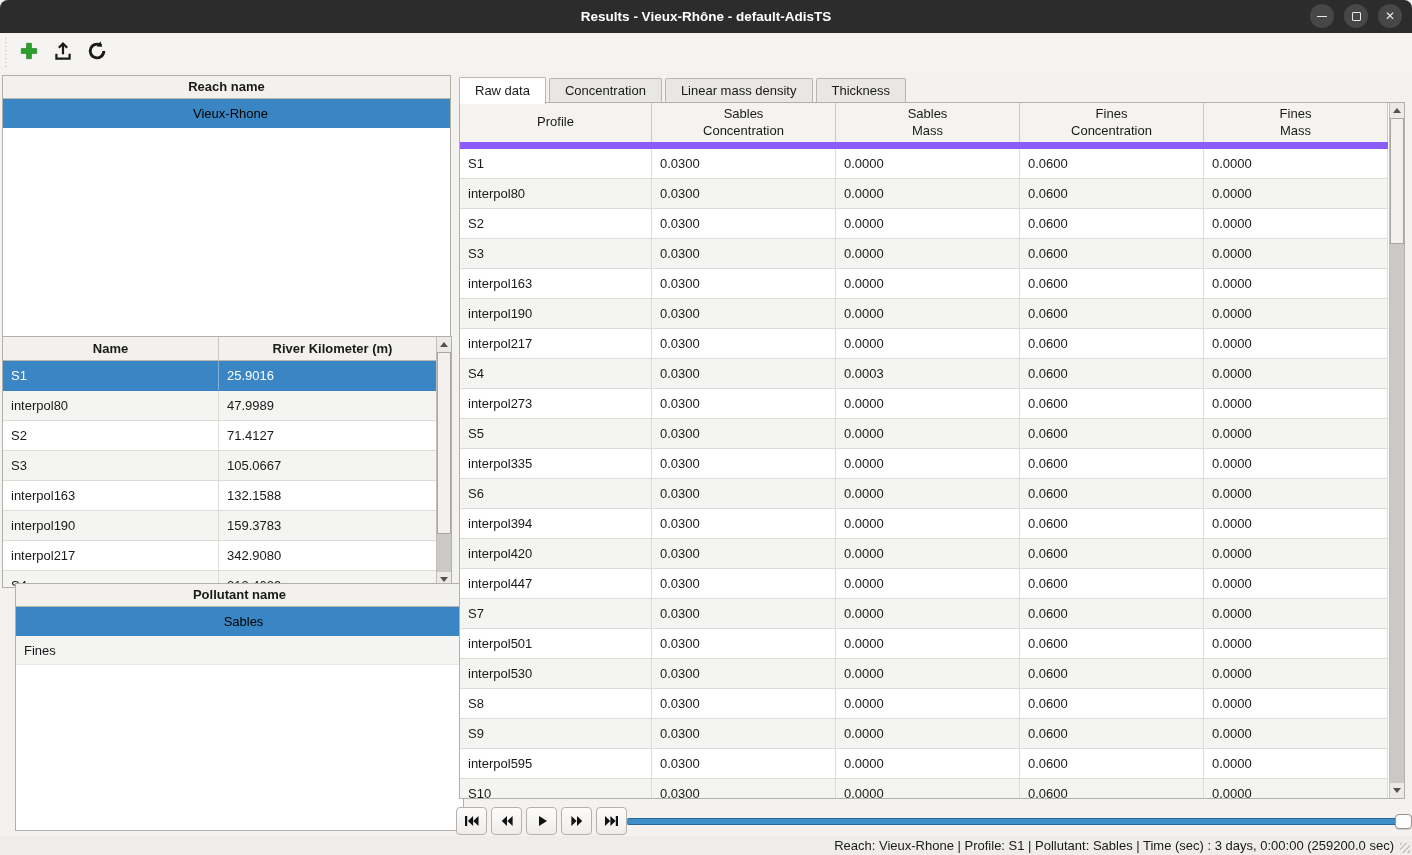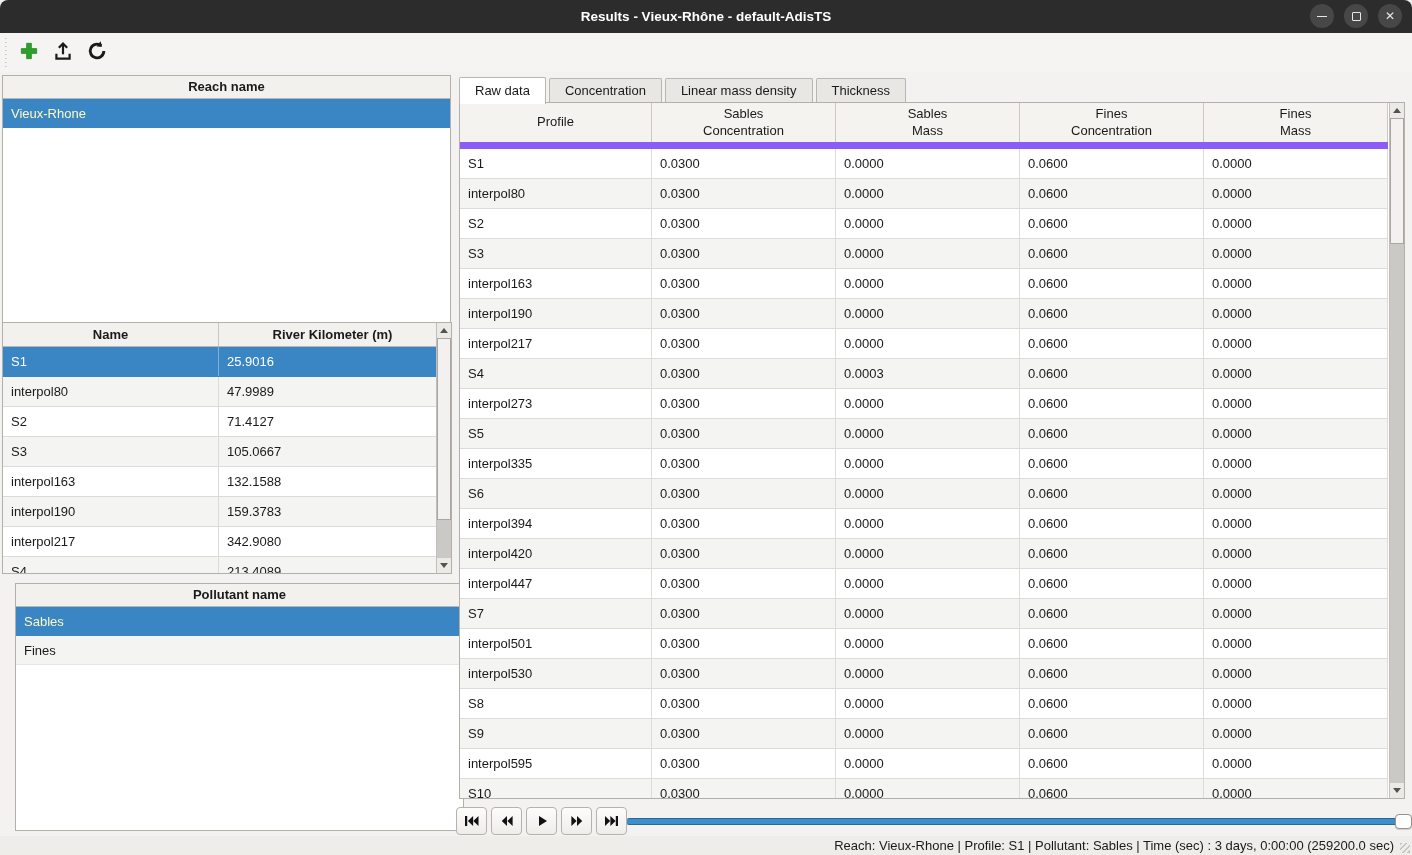--- a/index.html
+++ b/index.html
@@ -18,28 +18,28 @@
   .close-glyph { font-size:12px; line-height:1; }
 
   
   .toolbar { position:absolute; left:0; top:33px; width:1412px; height:39px; background:#f5f4f2; display:flex; align-items:center; }
   .grip { width:7px; height:30px; margin-left:3px; background-image:repeating-linear-gradient(to bottom,#c6c3bf 0 1.5px, transparent 1.5px 4px); background-size:1.5px 100%; background-repeat:repeat-y; background-position:2px 0; }
   .tbtn { background:transparent; border:none; width:30px; height:30px; margin-left:4px; display:flex; align-items:center; justify-content:center; cursor:pointer; }
 
   
   .panel { position:absolute; background:#fff; border:1px solid #b3afa9; overflow:hidden; }
   .reach-panel { left:2px; top:75px; width:449px; height:262px; }
-  .profiles-panel { left:2px; top:322px; width:450px; height:252px; }
+  .profiles-panel { left:2px; top:336px; width:450px; height:252px; }
   .pollutant-panel { left:15px; top:583px; width:449px; height:248px; }
 
   .panel-header { height:23px; line-height:22px; text-align:center; font-weight:bold; background:#f2f1ee; border-bottom:1px solid #b9b5b0; }
 
   .list-item { height:29px; line-height:29px; padding-left:8px; background:#fff; border-bottom:1px solid #e7e6e4; cursor:pointer; }
   .list-item.alt { background:#f4f4f2; }
-  .list-item.selected { background:#3a86c4; color:#fef9c3; border-bottom-color:#3a86c4; }
+  .list-item.selected { background:#3a86c4; color:#000000; border-bottom-color:#3a86c4;text-align:center; }
 
   .ptable-header { display:flex; height:24px; background:#f2f1ee; border-bottom:1px solid #b9b5b0; font-weight:bold; }
   .ph-cell { line-height:23px; text-align:center; }
   .ph-cell.name { width:216px; border-right:1px solid #c9c6c1; }
   .ph-cell.km { flex:1; border-right:5px solid #be185d; }
   .ptable-body { position:absolute; left:0; top:24px; right:15px; bottom:0; overflow:hidden; }
   .prow { display:flex; height:30px; line-height:29px; background:#fff; border-bottom:1px solid #dcdbd8; cursor:pointer; }
   .prow.alt { background:#f4f4f2; }
   .prow.selected { background:#3a86c4; color:#fff; border-bottom-color:#3a86c4; }
   .pcell { padding-left:8px; }

